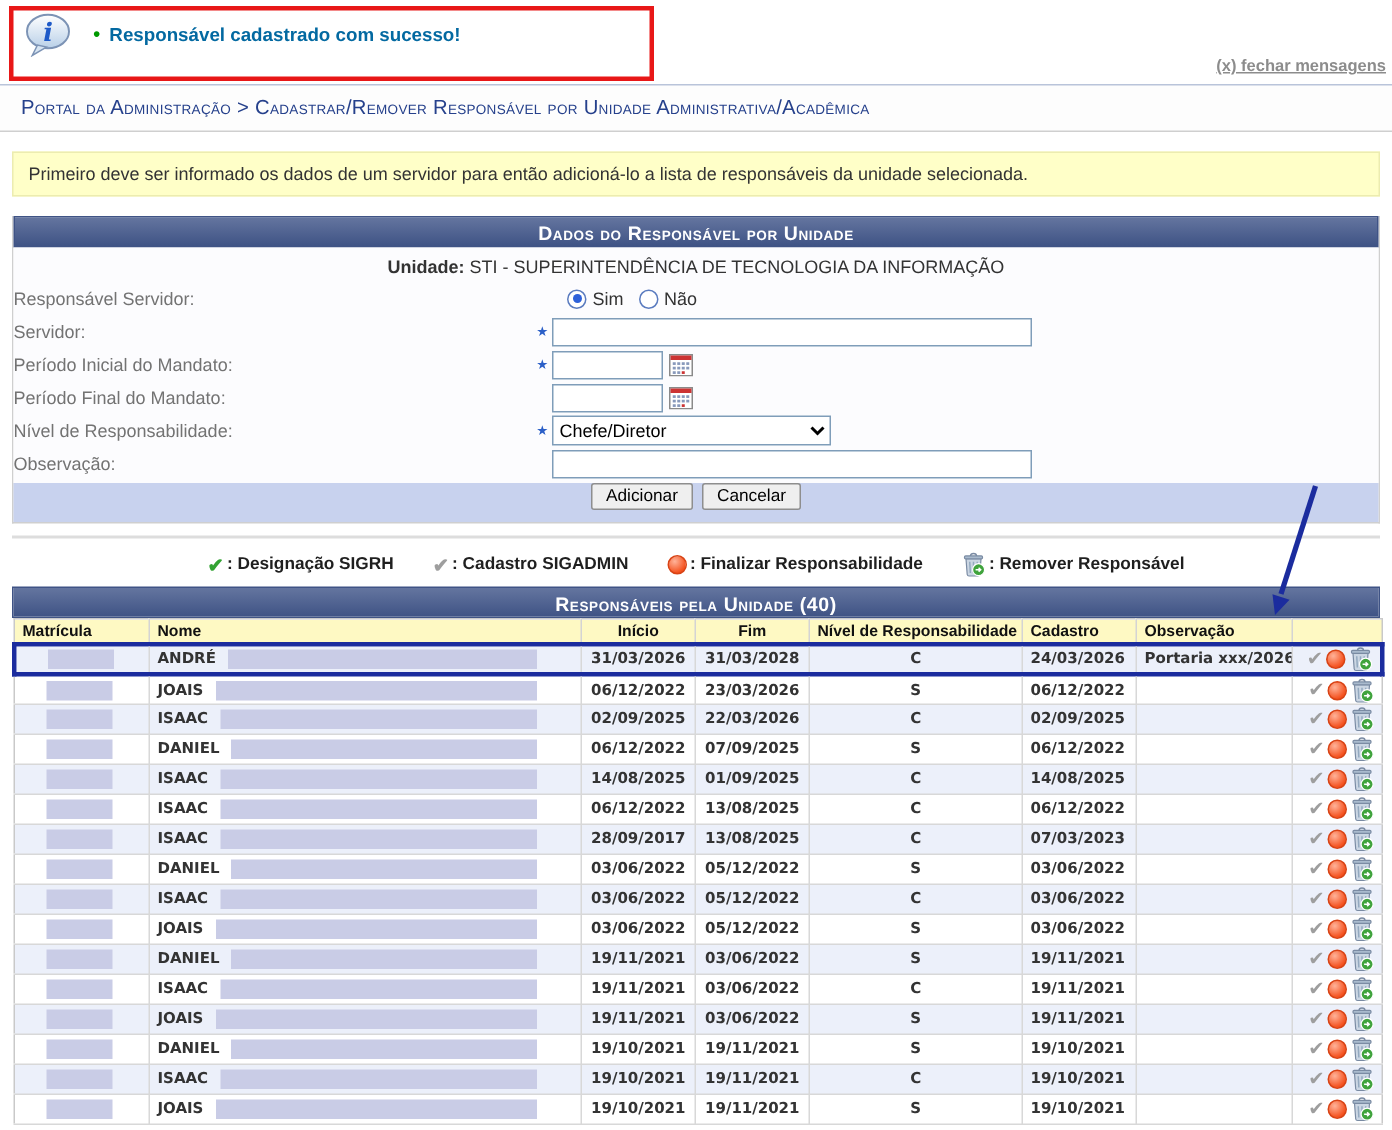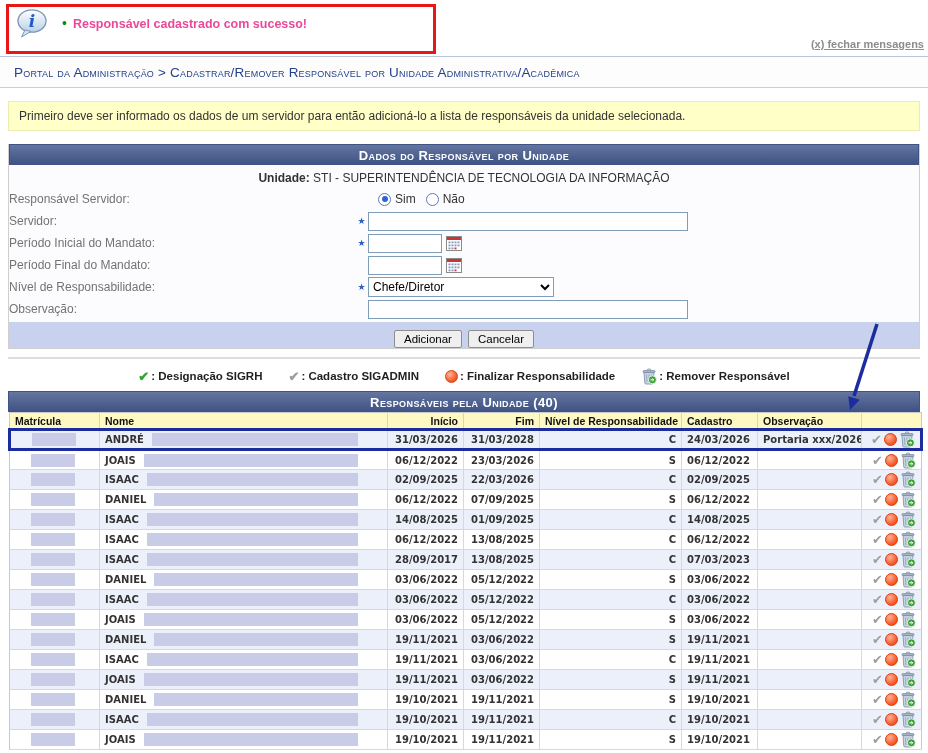--- a/index.html
+++ b/index.html
@@ -6,21 +6,21 @@
   html,body { background:#fff; }
   body { width:928px; height:753px; overflow:hidden; font-family:"Liberation Sans", sans-serif; color:#333; }
   .page { position:relative; width:928px; height:753px; }
 
   
   .msg-region { position:relative; height:56px; }
   .red-annotation { position:absolute; left:6px; top:4px; width:430px; height:50px;
     border:3px solid #E81717; z-index:5; pointer-events:none; }
   .msg-inner { position:absolute; left:16px; top:8px; display:flex; align-items:center; gap:12px; }
   .bub { width:34px; height:30px; }
-  .msg-text { font-size:12.5px; font-weight:bold; color:#ec4899; }
+  .msg-text { font-size:12.5px; font-weight:bold; color:#0369a1; }
   .msg-bullet { color:#009900; font-size:14px; margin-right:6px; }
   .close-msgs { position:absolute; right:4px; top:38px; font-size:11px; font-weight:bold;
     color:#8C8C8C; cursor:pointer;text-decoration:underline; }
 
   
   .breadcrumb { border-top:1px solid #B9C4DA; border-bottom:1px solid #CFCFCF; background:#FDFDFD;
     padding:6px 0 6px 14px; }
   .breadcrumb span { font-variant:small-caps; font-weight:normal; font-size:13.5px; color:#26418C; letter-spacing:.2px; }
 
   
@@ -41,21 +41,21 @@
   input[type="text"] { height:19px; border:1px solid #7F9DB9; background:#fff; font-size:12px; padding:0 3px; }
   .inp-wide { width:320px; }
   .inp-date { width:74px; }
   select { height:20px; border:1px solid #7F9DB9; font-size:12px; width:186px; background:#fff; }
   .cal { width:16px; height:15px; margin-left:4px; cursor:pointer; }
   .radio { display:inline-block; width:13px; height:13px; border-radius:50%; border:1px solid #5A7BBF;
     background:#fff; vertical-align:-2px; margin:0 4px 0 10px; position:relative; cursor:pointer; }
   .radio.checked::after { content:""; position:absolute; left:2.5px; top:2.5px; width:6px; height:6px;
     border-radius:50%; background:#2E61D9; }
   .radio-lbl { font-size:12px; }
-  .btn-bar { background:#C8D2EE; height:26px; display:flex; justify-content:center; align-items:flex-end; gap:6px; }
+  .btn-bar { background:#C8D2EE; height:26px; display:flex; justify-content:center; align-items:flex-start; gap:6px; }
   .btn { font-family:"Liberation Sans", sans-serif; font-size:11.5px; padding:2px 9px; background:#EFEFEF;
     border:1px solid #8E8E8E; border-radius:2px; cursor:pointer; }
 
   .rule { margin:8px 8px 0 8px; border-top:2px solid #DDDDDD; }
 
   
   .legend { margin-top:8px; display:flex; justify-content:center; align-items:center; gap:26px;
     font-size:11.5px; font-weight:bold; color:#1F1F1F; height:18px; }
   .legend .item { display:flex; align-items:center; gap:2px; }
   .chk { font-size:13px; font-weight:bold; }
@@ -72,21 +72,21 @@
   thead td { font-size:10.5px; font-weight:bold; color:#111; height:17px; padding:1px 5px;
     border-right:1px solid #D4D4D4; border-bottom:1px solid #C9C9C9; background:#fef9c3; overflow:hidden; white-space:nowrap; }
   tbody td { font-family:"DejaVu Sans", sans-serif; font-size:10px; font-weight:bold; color:#333;
     height:20px; padding:0 5px; border-right:1px solid #D8D8D8; border-bottom:1px solid #D8D8D8;
     overflow:hidden; white-space:nowrap; }
   td:last-child { border-right:none; }
   tr.alt td { background:#ECF0FA; }
   tr.hl td { border-top:3px solid #1B2C9E; border-bottom:3px solid #1B2C9E; }
   tr.hl td:first-child { border-left:3px solid #1B2C9E; }
   tr.hl td:last-child { border-right:3px solid #1B2C9E; }
-  .c { text-align:right;margin-top:19px; }
+  .c { text-align:center;margin-top:19px; }
   .redact { display:inline-block; background:#C9CCE6; height:13px; vertical-align:middle; }
   .rm { width:44px; margin-left:16px; }
   .nwrap { display:flex; align-items:center; }
   .rn { flex:1; margin-left:8px; margin-right:24px; }
   .td-act { text-align:right; }
   .td-act .chk, .td-act .ball, .td-act .trash { vertical-align:middle; margin-left:2px; }
 
   
   .arrow-ann { position:absolute; left:825px; top:320px; width:70px; height:95px; z-index:6; pointer-events:none; }
 </style>

